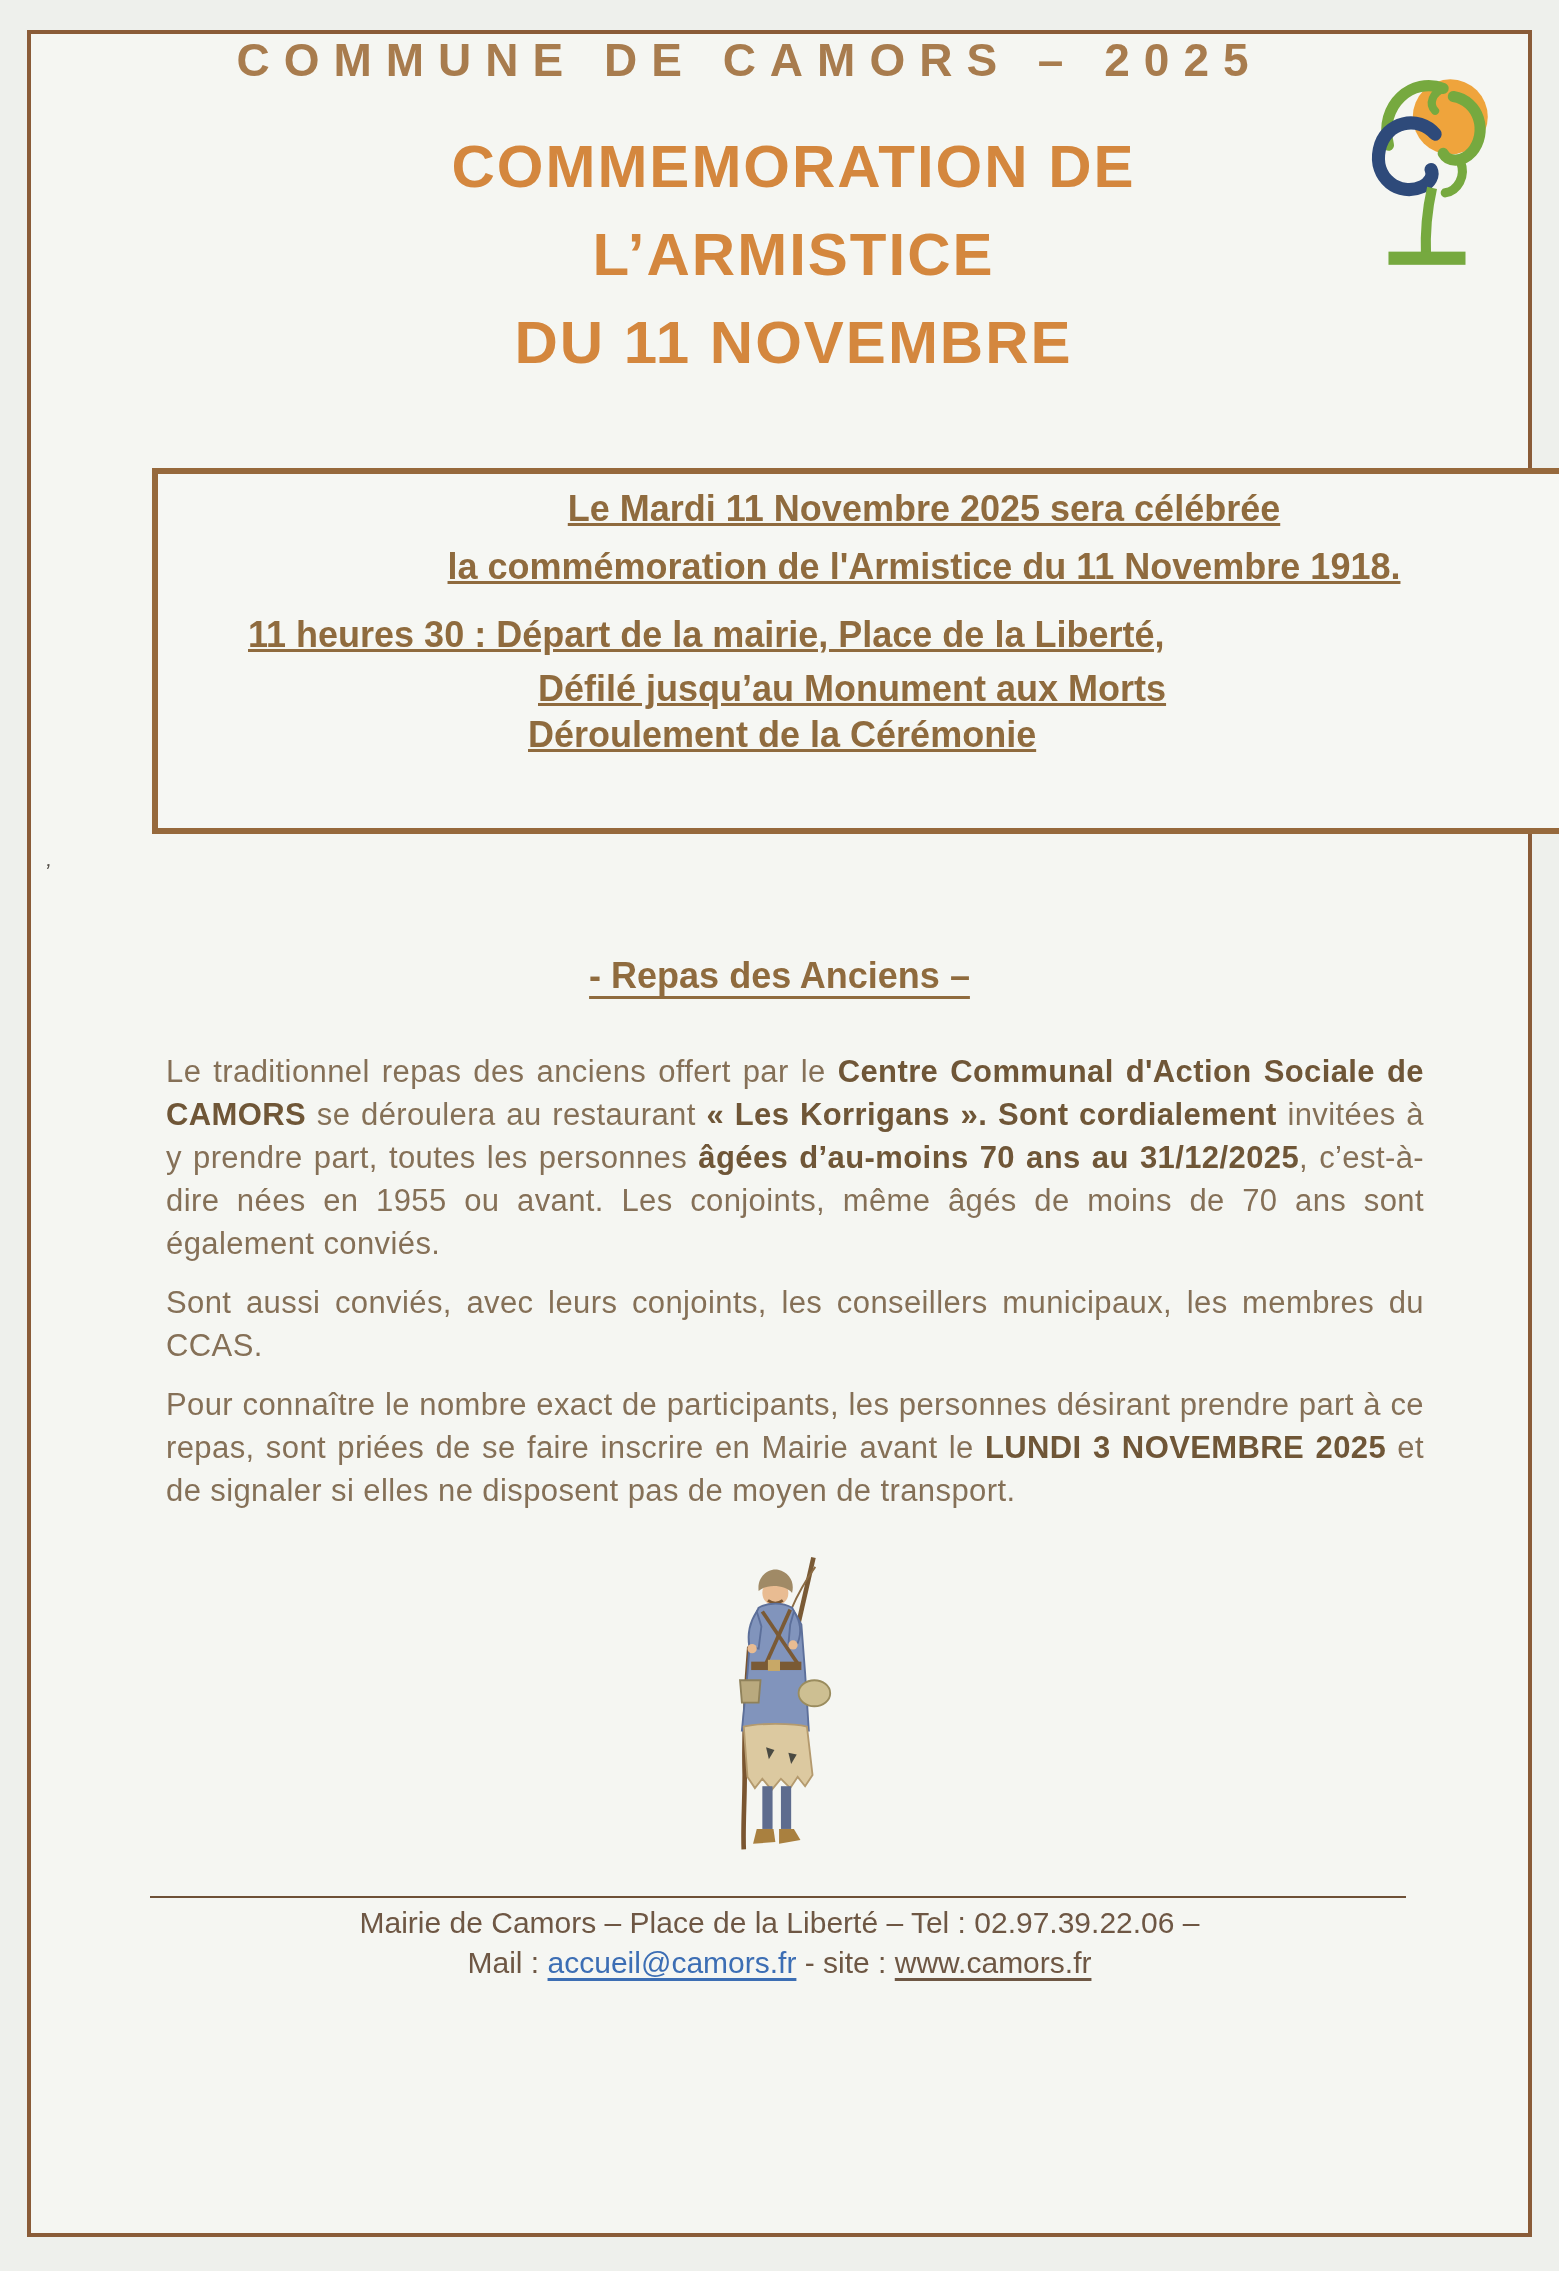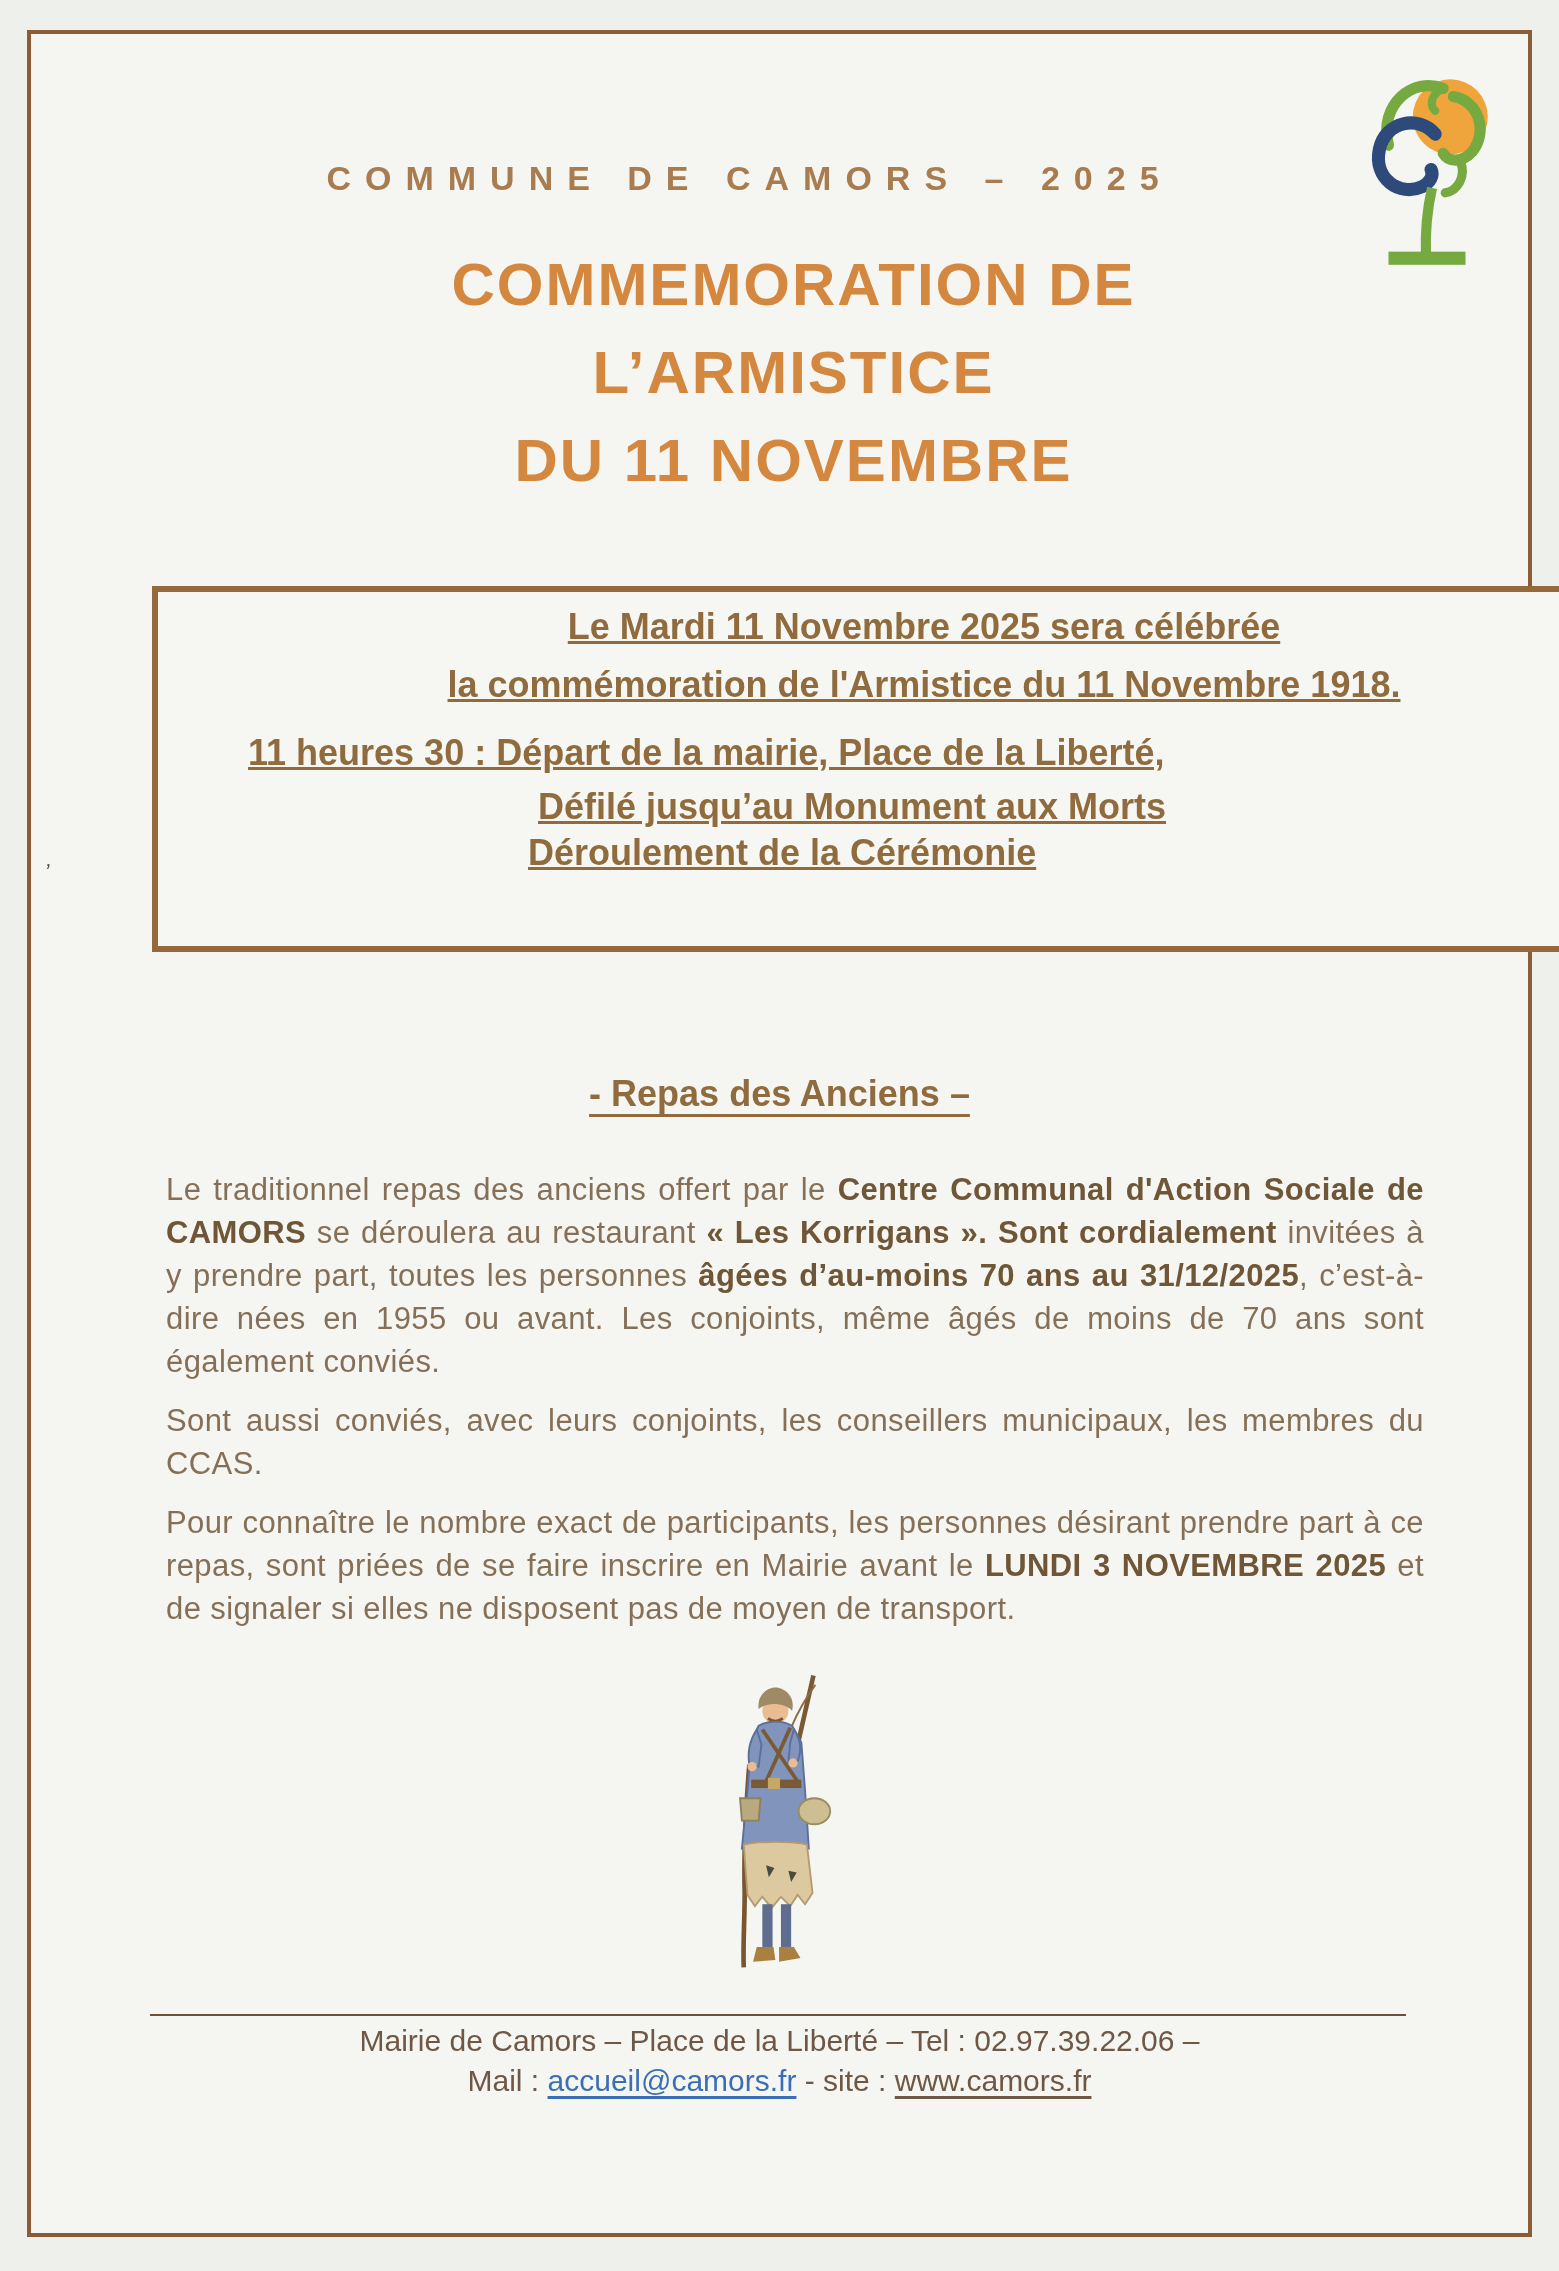--- a/index.html
+++ b/index.html
@@ -8,22 +8,22 @@
     background:#eef0ec;
     font-family:"Liberation Sans", sans-serif;
     overflow:hidden;
   }
   .page-frame{
     position:absolute;left:27px;top:30px;width:1505px;height:2207px;
     box-sizing:border-box;border:4px solid #8a5c38;background:#f5f6f2;
   }
   
   .header-line{
-    margin-top:118px;text-align:center;transform:translateX(-30px);
-    color:#a87c4e;font-weight:700;font-size:34px;letter-spacing:14px;line-height:52px;
+    text-align:center;transform:translateX(-30px);
+    color:#a87c4e;font-weight:700;font-size:46px;letter-spacing:14px;line-height:52px;
     white-space:nowrap;
   }
   
   .logo{position:absolute;top:22px;right:24px;width:152px;height:218px;}
   
   .title-block{
     margin-top:37px;text-align:center;transform:translateX(14px);
     color:#d4873e;font-weight:700;font-size:60px;letter-spacing:2px;line-height:88px;
   }
   

